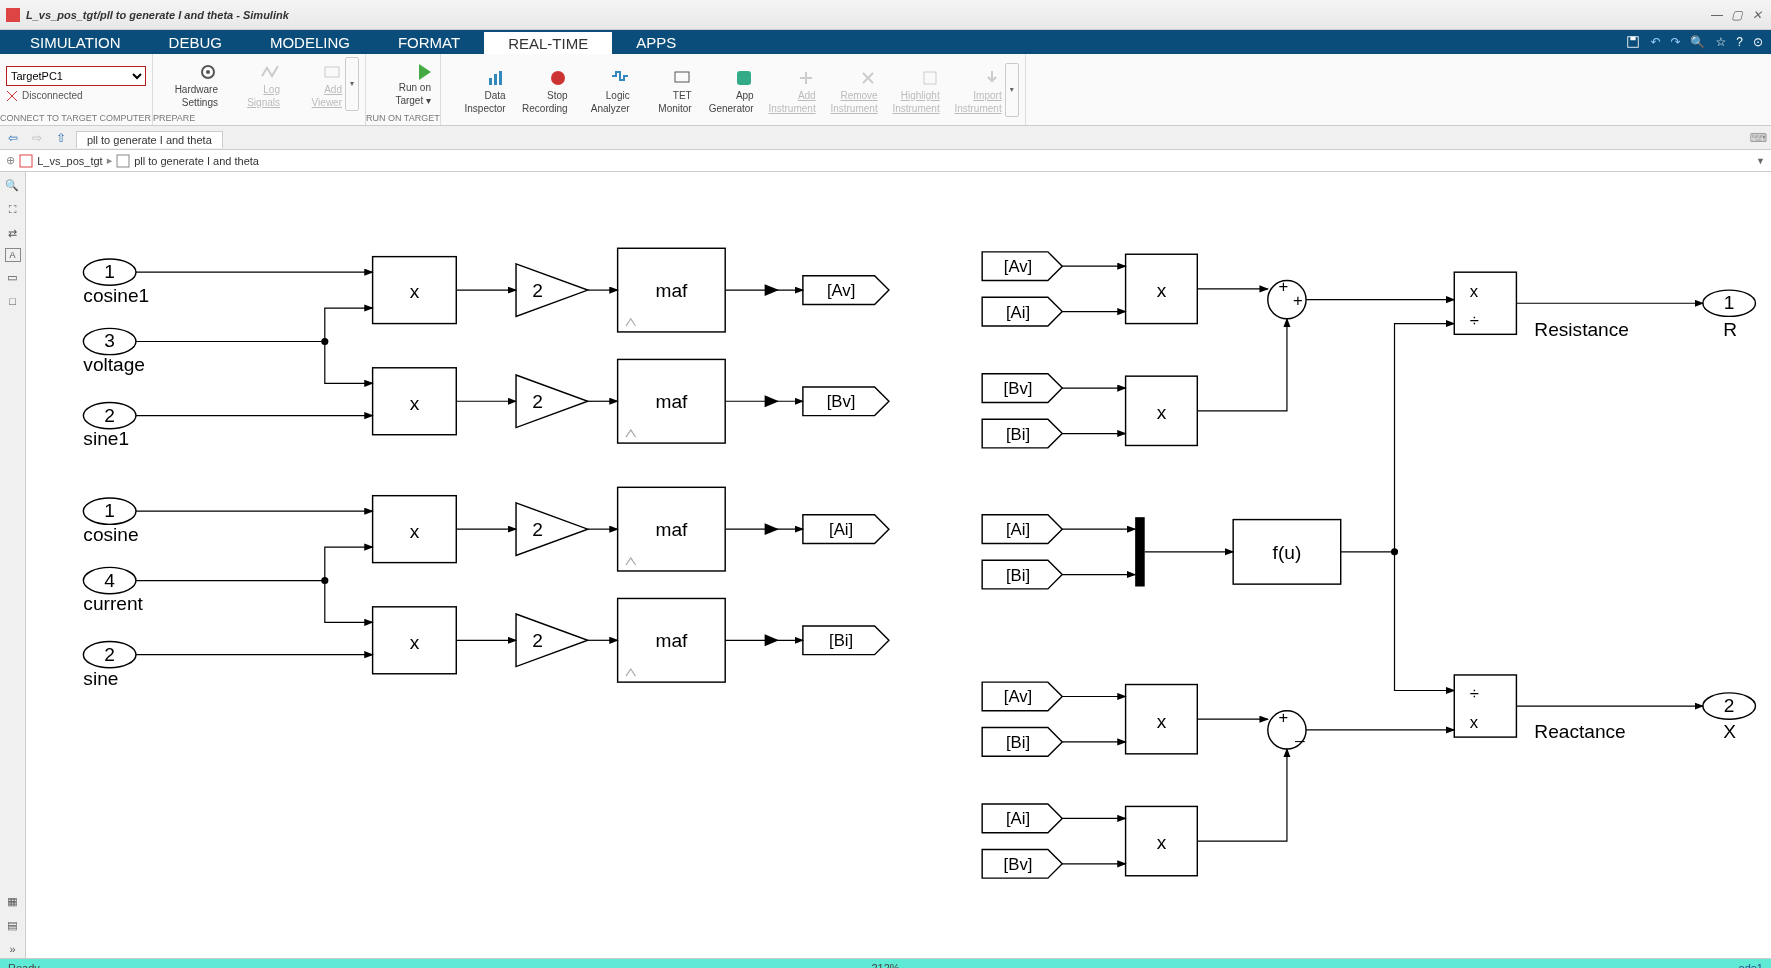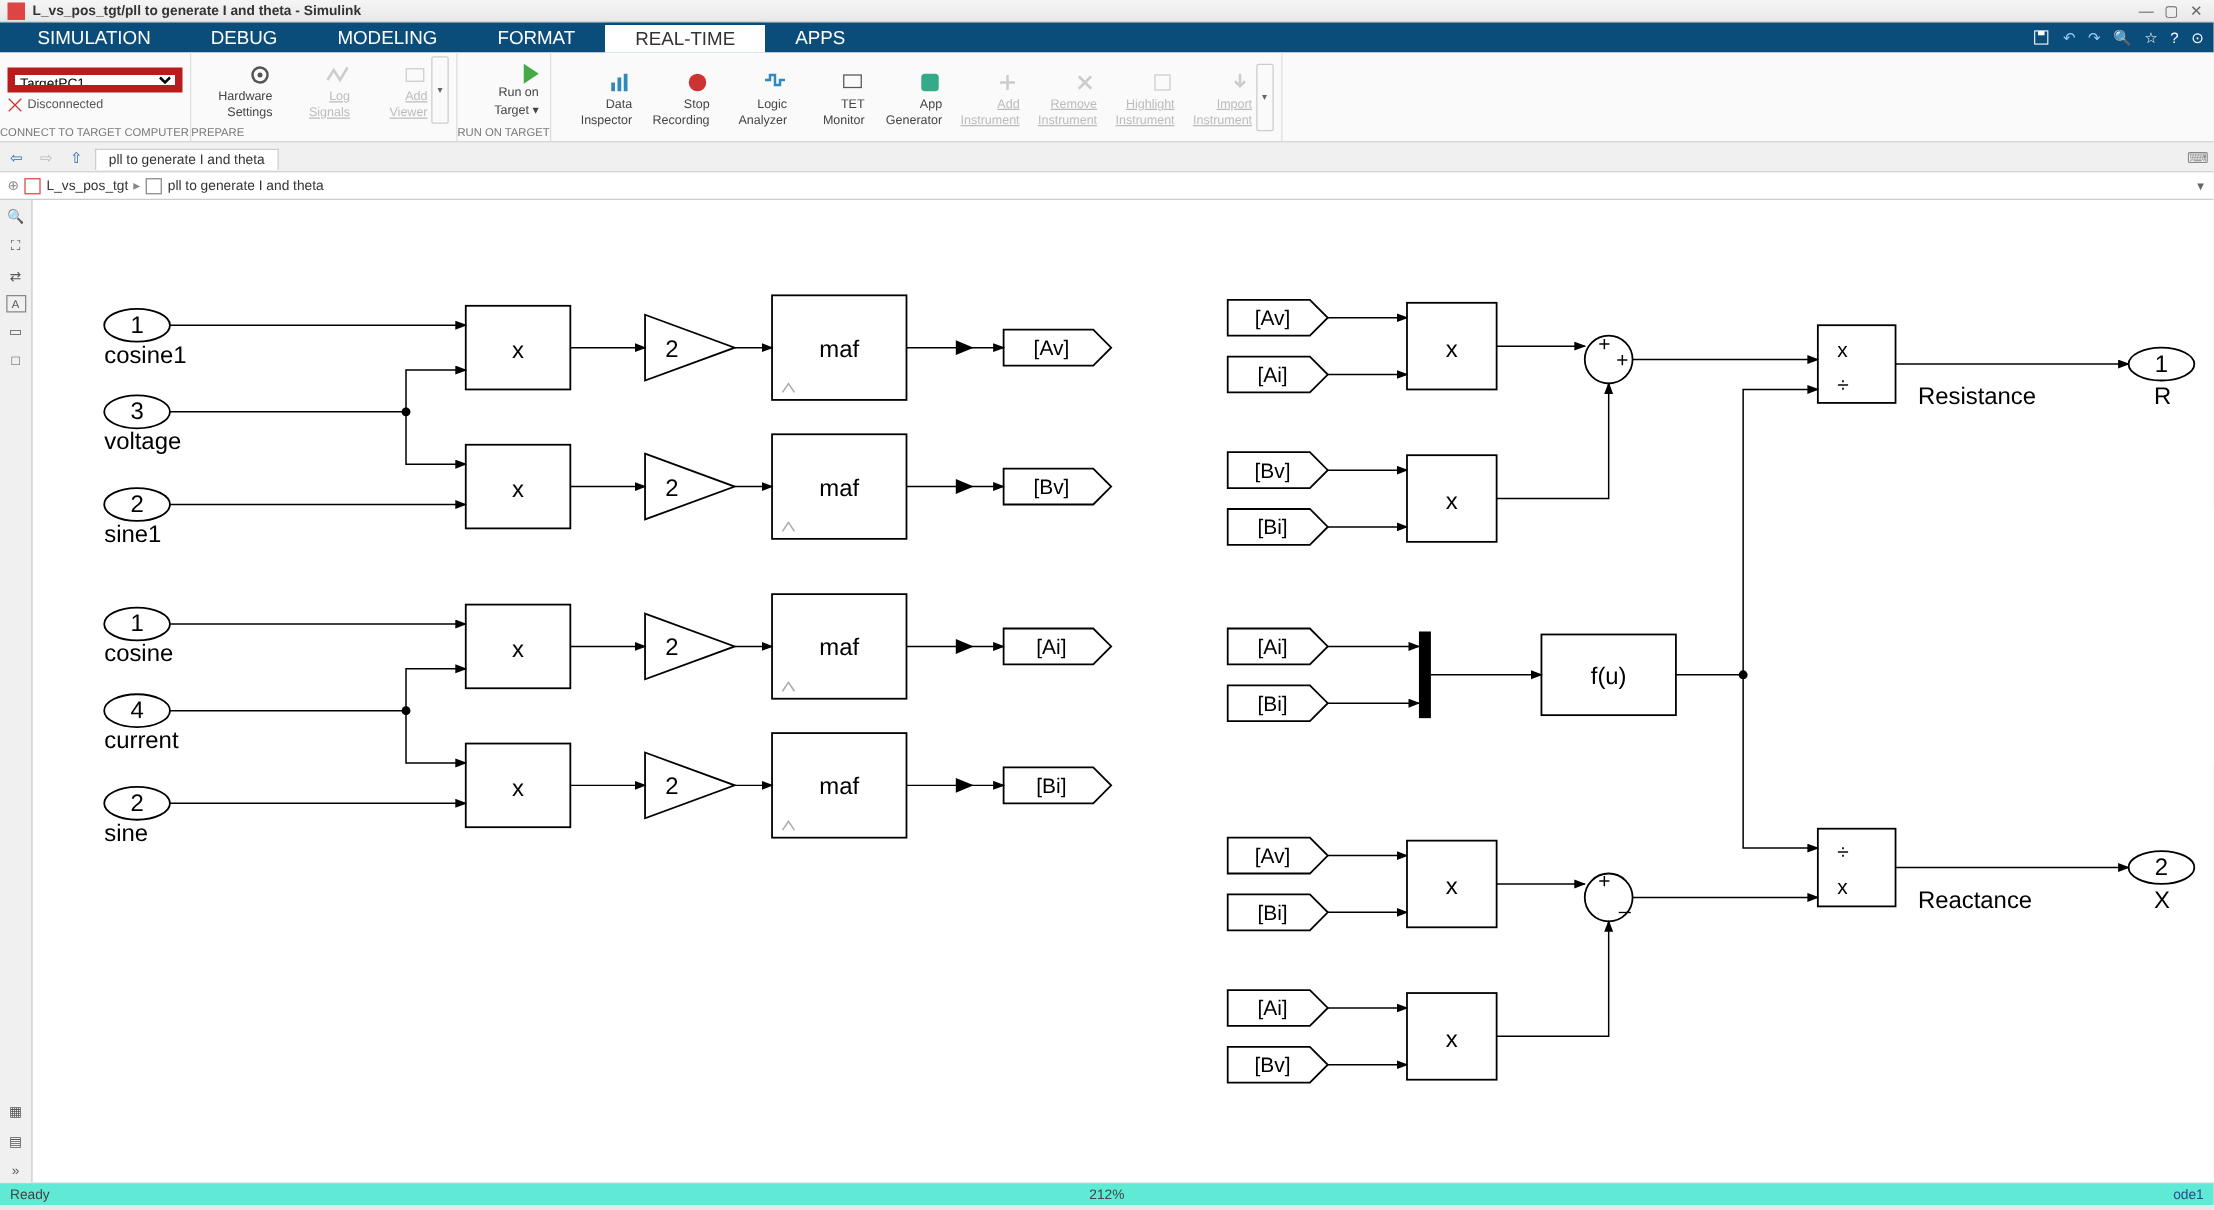--- a/index.html
+++ b/index.html
@@ -1,38 +1,38 @@
 <!DOCTYPE html>
 <html><head>
 <meta charset="utf-8">
 <style>
 * { box-sizing: border-box; margin: 0; padding: 0; }
 body { font-family: Arial, Helvetica, sans-serif; font-size: 12px; background: #e8e8e8; color: #333; overflow: hidden; }
 
 
-.titlebar { height: 18px; background: linear-gradient(#f5f5f5,#e8e8e8); border-bottom: 1px solid #ccc; display: flex; align-items: center; padding: 0 6px; }
+.titlebar { height: 30px; background: linear-gradient(#f5f5f5,#e8e8e8); border-bottom: 1px solid #ccc; display: flex; align-items: center; padding: 0 6px; font-style: italic; }
 .titlebar-icon { width: 14px; height: 14px; background: #d44; margin-right: 6px; }
 .titlebar-text { font-weight: bold; font-size: 11px; color: #333; }
 .titlebar-spacer { flex: 1; }
 .titlebar-btn { width: 16px; height: 16px; margin-left: 4px; display: inline-flex; align-items: center; justify-content: center; color: #666; cursor: pointer; }
 
 
 .tabstrip { height: 24px; background: #0a4d7a; display: flex; align-items: stretch; padding-left: 6px; }
 .tab { color: #fff; font-size: 15px; padding: 0 24px; display: flex; align-items: center; cursor: pointer; }
 .tab.active { background: #ffffff; color: #333; border-top: 2px solid #0a4d7a; }
 .tabstrip-right { flex: 1; display: flex; justify-content: flex-end; align-items: center; padding-right: 8px; gap: 10px; color: #fff; }
 .tabstrip-right .ticon { width: 14px; height: 14px; cursor: pointer; }
 
 
 .ribbon { height: 72px; background: #fafafa; border-bottom: 1px solid #ccc; display: flex; }
 .ribbon-group { border-right: 1px solid #ddd; display: flex; flex-direction: column; }
 .ribbon-group-body { flex: 1; display: flex; align-items: center; padding: 2px 6px; gap: 2px; }
 .ribbon-group-label { font-size: 9px; color: #777; text-align: left; text-transform: uppercase; padding-bottom: 2px; }
 .target-box { width: 140px; }
-.target-select { width: 100%; height: 20px; font-size: 11px; border: 6px solid #b91c1c; background: #fff; }
+.target-select { width: 100%; height: 20px; font-size: 11px; border: 1px solid #b91c1c; background: #fff; }
 .conn-row { display: flex; align-items: center; gap: 4px; font-size: 10px; margin-top: 4px; color: #555; }
 .ribbon-btn { width: 60px; height: 54px; display: flex; flex-direction: column; align-items: flex-end; justify-content: center; font-size: 10px; color: #444; gap: 2px; cursor: pointer; border: 1px solid transparent; border-radius: 2px; padding-top:2px;}
 .ribbon-btn.disabled { color: #bbb; cursor: default; text-decoration: underline; }
 .ribbon-btn .ribbon-icon { width: 20px; height: 20px; }
 .ribbon-dd { width: 14px; display:flex; align-items:center; justify-content:center; border:1px solid #ccc; height:54px; border-radius:2px; font-size:8px; color:#666; cursor:pointer;}
 .run-btn .play { width: 0; height: 0; border-left: 12px solid #4a4; border-top: 8px solid transparent; border-bottom: 8px solid transparent; }
 
 
 .navbar { height: 24px; background: #f0f0f0; border-bottom: 1px solid #ccc; display: flex; align-items: center; padding: 0 4px; gap: 6px; }
 .nav-arrow { width: 18px; height: 18px; display: inline-flex; align-items: center; justify-content: center; color: #2a6fb5; cursor: pointer; }

